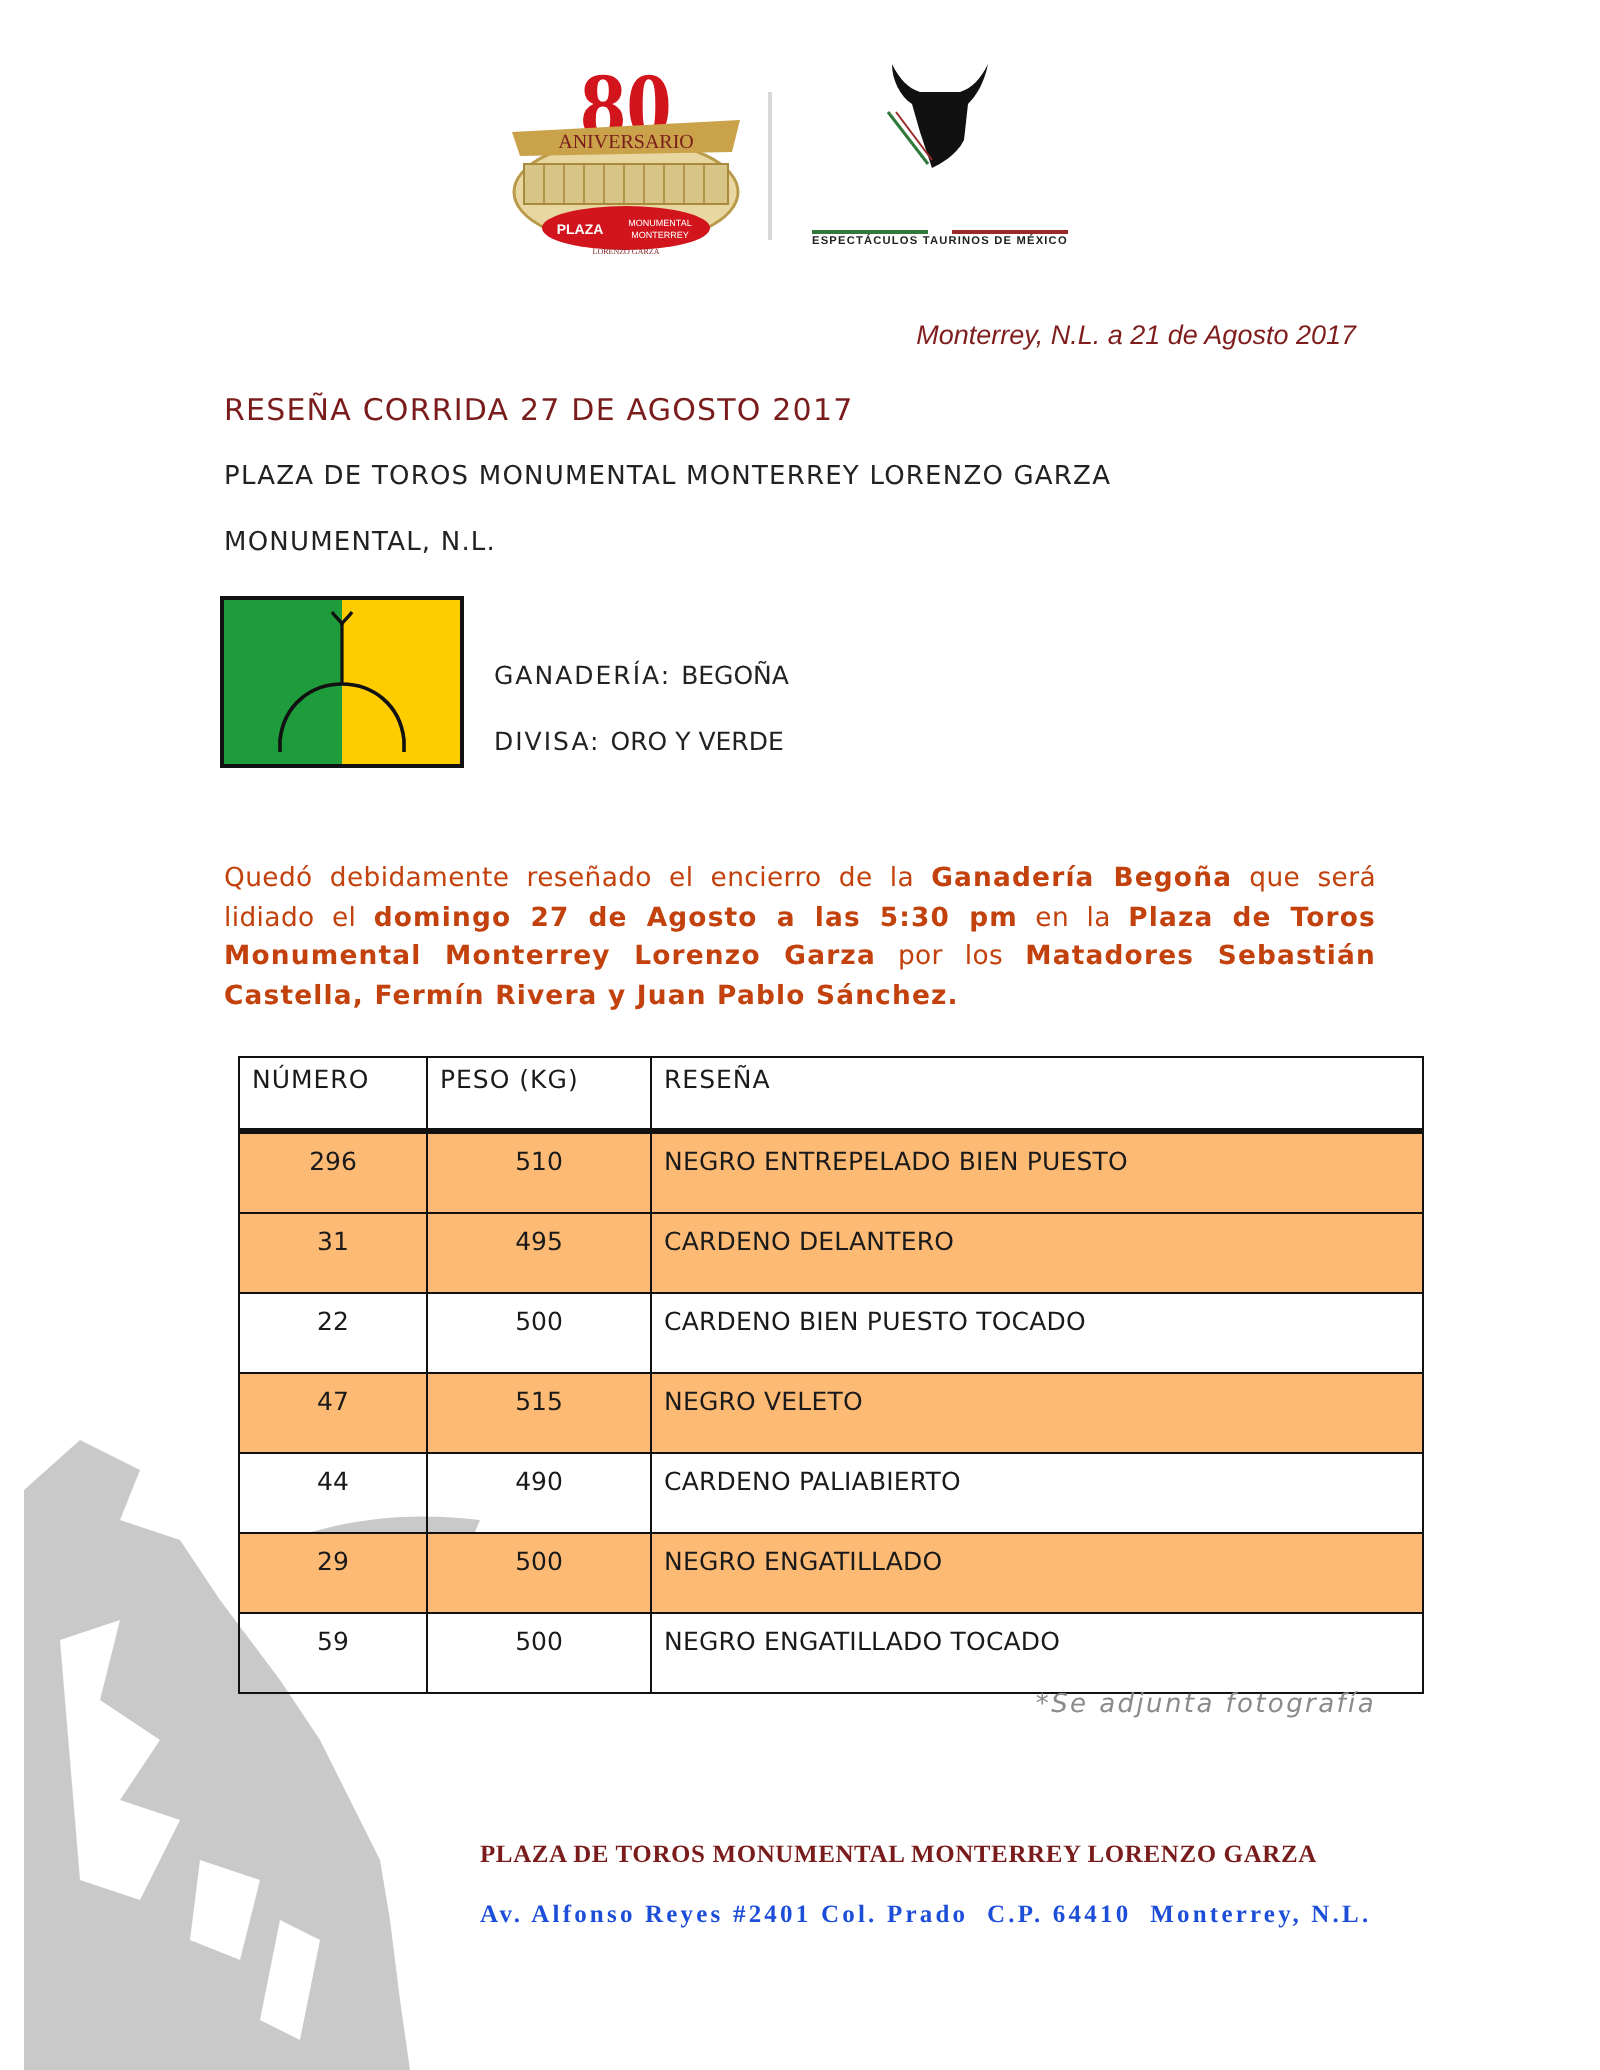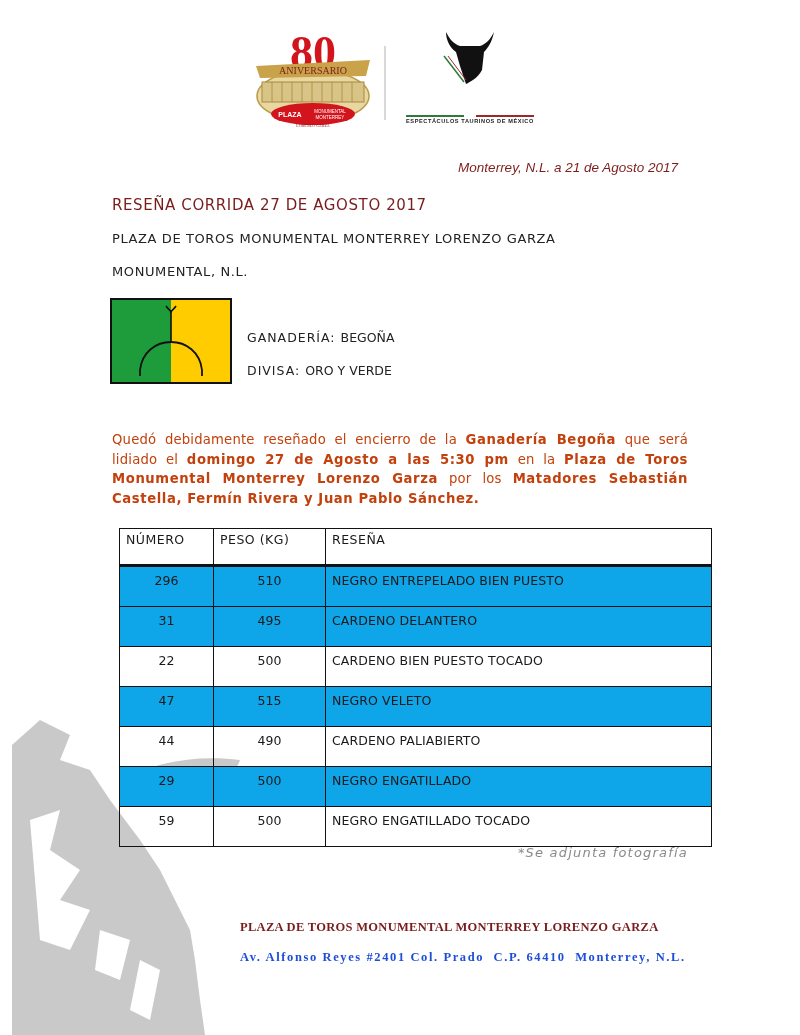--- a/index.html
+++ b/index.html
@@ -42,21 +42,21 @@
           color:#c2410c; letter-spacing:0.2px; }
   .para b { font-weight:bold; letter-spacing:0.6px; }
 
   table.resena { left:119px; top:528px; width:593px; border-collapse:collapse; font-size:12.5px; }
   table.resena td, table.resena th { border:1.5px solid #111; padding:0; height:33px; vertical-align:top; }
   table.resena th { font-weight:normal; text-align:left; padding:3px 0 0 6px; letter-spacing:0.5px; height:32px; }
   table.resena thead tr { border-bottom:3px solid #111; }
   table.resena td { padding-top:6px; }
   table.resena td.num, table.resena td.peso { text-align:center; }
   table.resena td.desc { padding-left:6px; letter-spacing:0.1px; }
-  table.resena tr.shade td { background:#0ea5e9; }
+  table.resena tr.shade td { background:#fdba74; }
   .c1 { width:87px; } .c2 { width:105px; }
 
   .foto-note { right:112px; top:845px; font-style:italic; font-size:13px; color:#8a8a8a; letter-spacing:1.2px; }
 
   .foot1 { left:240px; top:920px; font-family:"Liberation Serif", serif; font-weight:bold; font-size:12.5px;
            color:#7a1c1c; letter-spacing:0.3px; }
   .foot2 { left:240px; top:949px; font-family:"Liberation Serif", serif; font-weight:bold; font-size:12.5px;
            color:#1d4ed8; letter-spacing:1.6px; line-height:16px; width:500px; }
 </style>
 </head>

